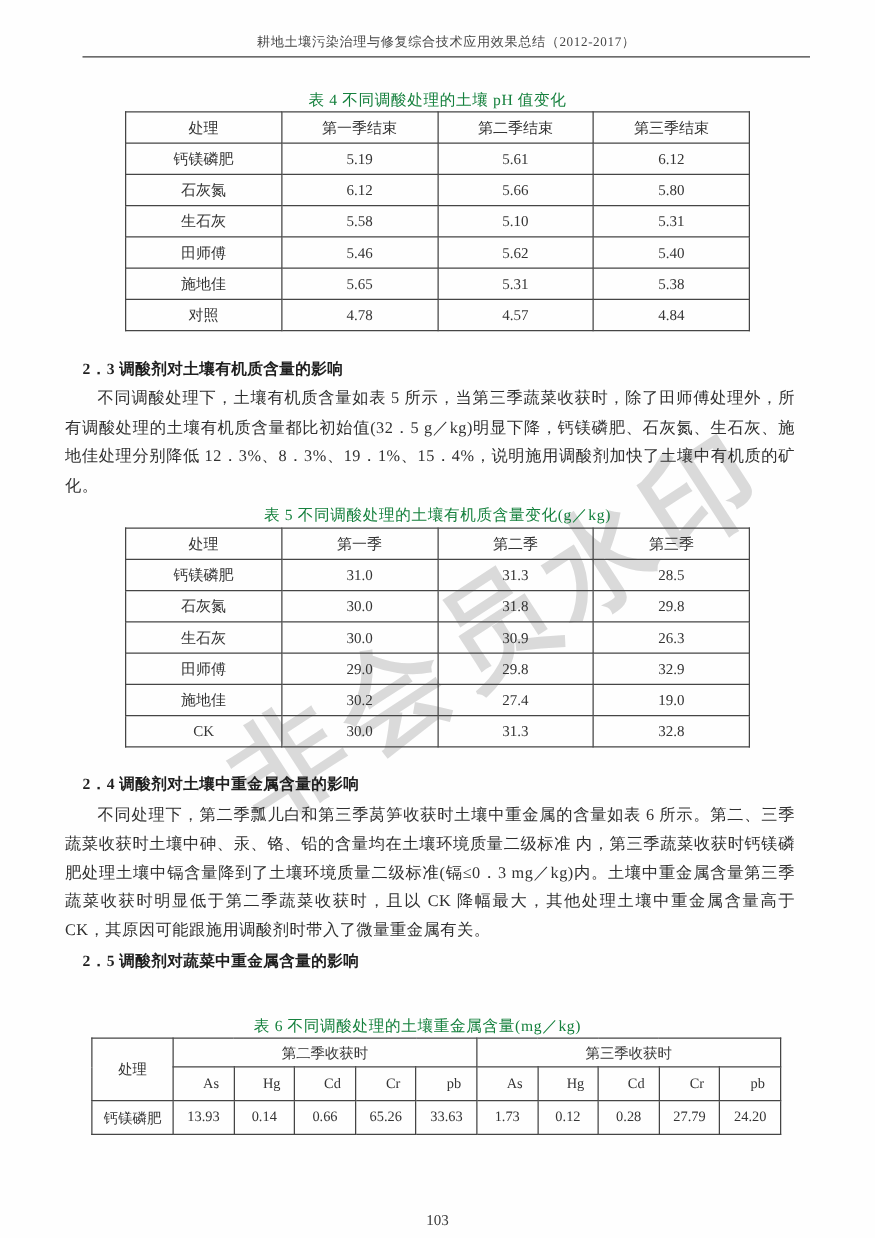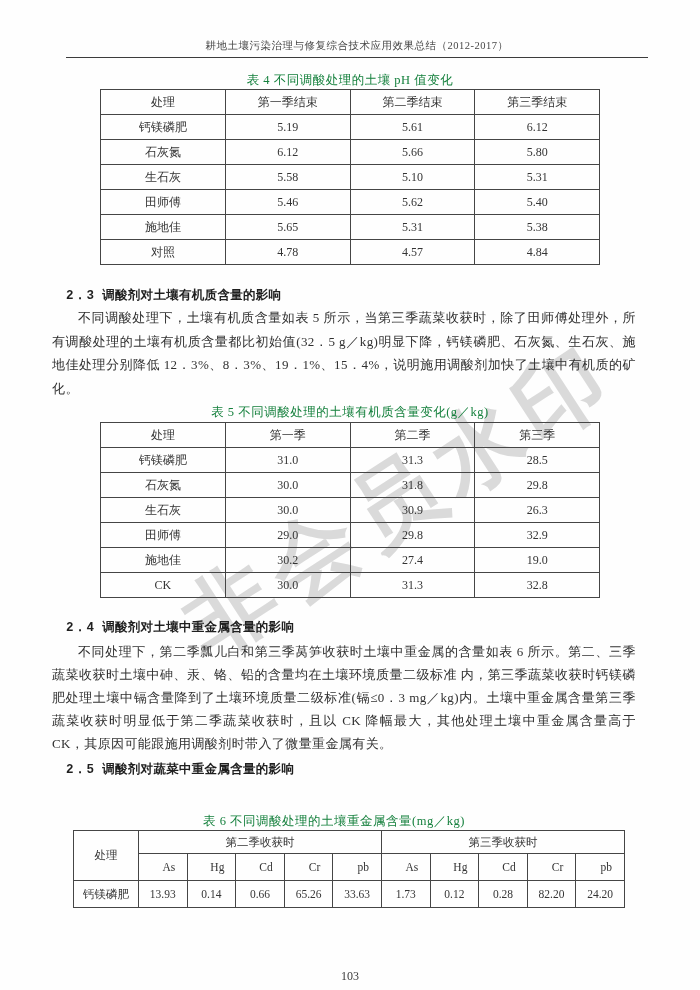--- a/index.html
+++ b/index.html
@@ -15,21 +15,21 @@
     position:absolute; left:80px; top:440px; width:640px;
     transform:rotate(-33deg); transform-origin:center;
     font-size:88px; font-weight:bold; letter-spacing:10px;
     color:rgba(160,160,160,0.38); white-space:nowrap;
     text-align:center; z-index:0; pointer-events:none;
     font-family:"Liberation Sans","DejaVu Sans",sans-serif;
   }
   .layer { position:absolute; inset:0; z-index:1; }
 
   .doc-header {
-    position:absolute; top:39px; left:66px; width:582px;
+    position:absolute; top:27px; left:66px; width:582px;
     text-align:center; font-size:10.5px; color:#474747;
     padding-bottom:4px; border-bottom:1.5px solid #3c3c3c;
     letter-spacing:0.5px;
   }
   .tbl-title {
     position:absolute; text-align:center; font-size:12.5px; color:#15803d;
     letter-spacing:0.5px;
   }
   #t4-title { top:72px; left:100px; width:500px; }
   #t5-title { top:404px; left:100px; width:500px; }
@@ -46,21 +46,21 @@
   #table4 td, #table4 th, #table5 td, #table5 th { height:24px; }
 
   #table6 { left:73px; top:830px; width:552px; font-size:11.5px; }
   #table6 .group-row td { height:22px;margin-top:48px; }
   #table6 .sub-row td   { height:26px;padding-left:12px; }
   #table6 tbody td      { height:26px; }
   #table6 col.c-treat   { width:65px; }
 
   .sec-heading {
     position:absolute; left:66px; width:584px;
-    font-family:Liberation Mono, monospace;
+    font-family:Liberation Serif, serif;
     font-weight:bold; font-size:12.5px; color:#1f1f1f; letter-spacing:0.3px;
   }
   #h23 { top:287px; } #h24 { top:619px; } #h25 { top:761px; }
 
   .para {
     position:absolute; left:52px; width:584px;
     font-size:13px; line-height:23.5px; color:#303030;
     text-align:justify; text-indent:2em; letter-spacing:0.4px;
   }
   #p23 { top:306px; } #p24 { top:640px; line-height:23px; }
@@ -230,21 +230,21 @@
           <tr>
             <td>钙镁磷肥</td>
             <td>13.93</td>
             <td>0.14</td>
             <td>0.66</td>
             <td>65.26</td>
             <td>33.63</td>
             <td>1.73</td>
             <td>0.12</td>
             <td>0.28</td>
-            <td>82.20</td>
+            <td>27.79</td>
             <td>24.20</td>
           </tr>
         </tbody>
     </table>
 
     <div class="page-number">103</div>
 
   </div>
 </div>
 

